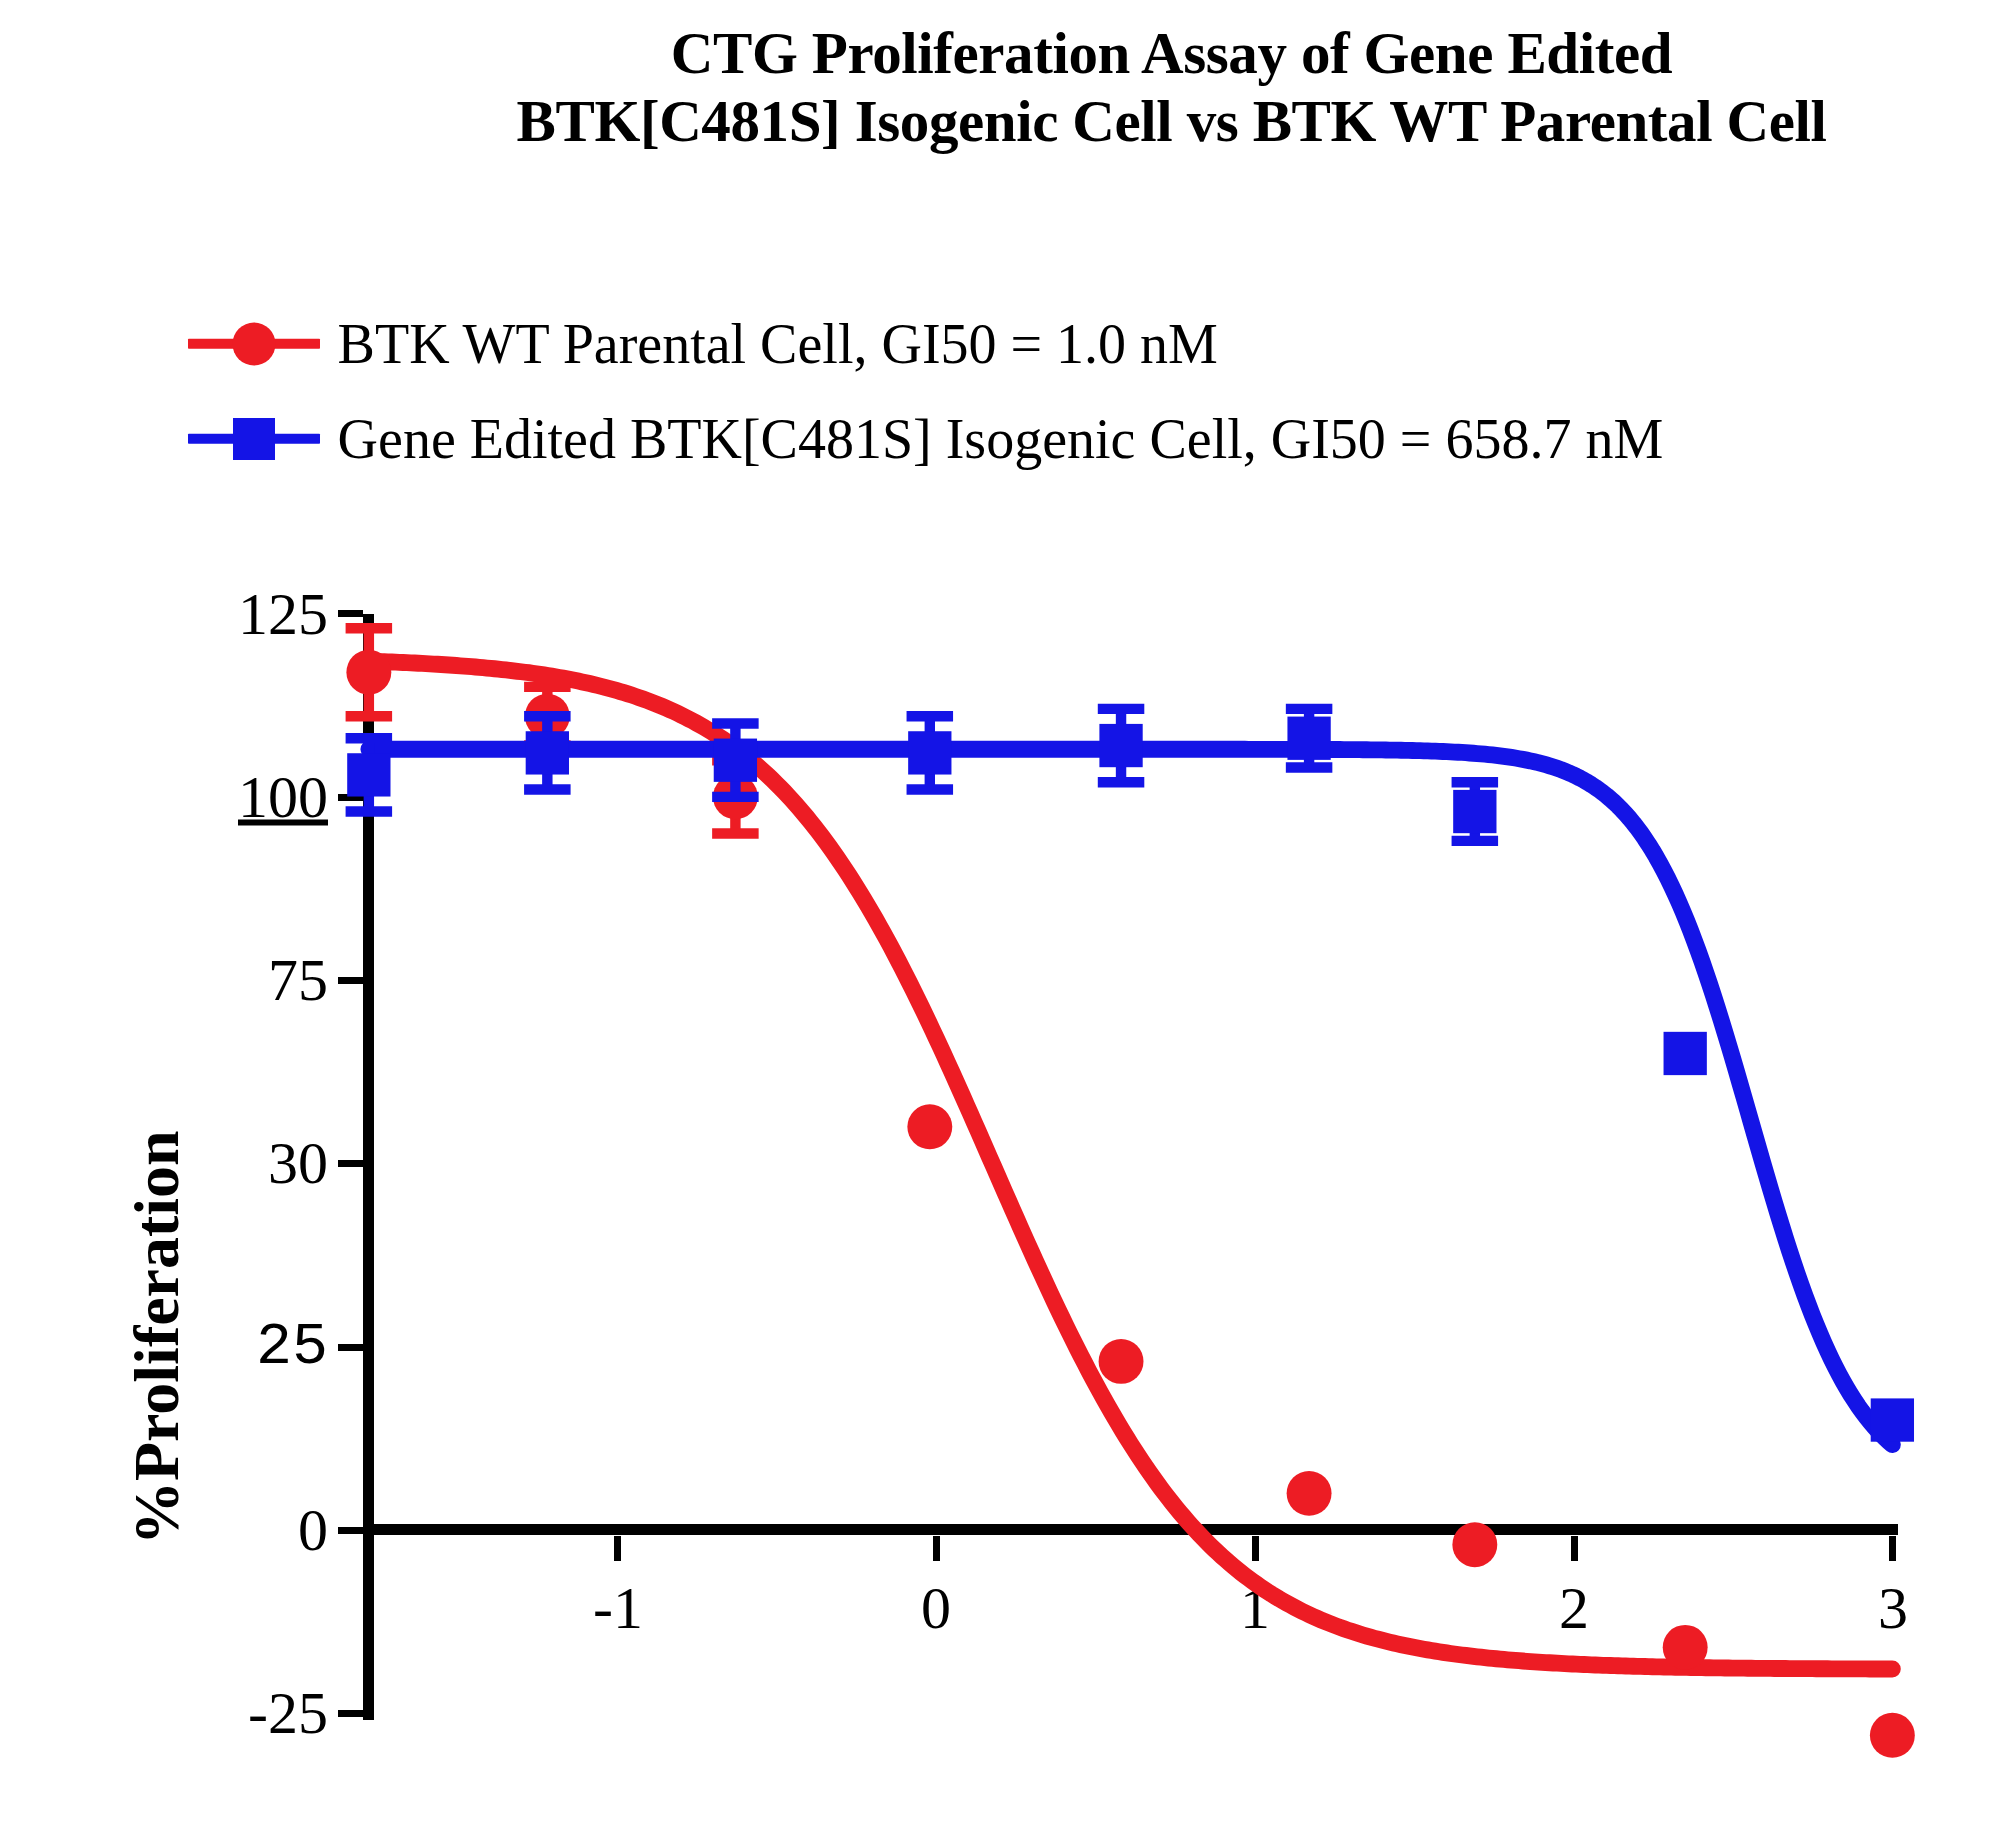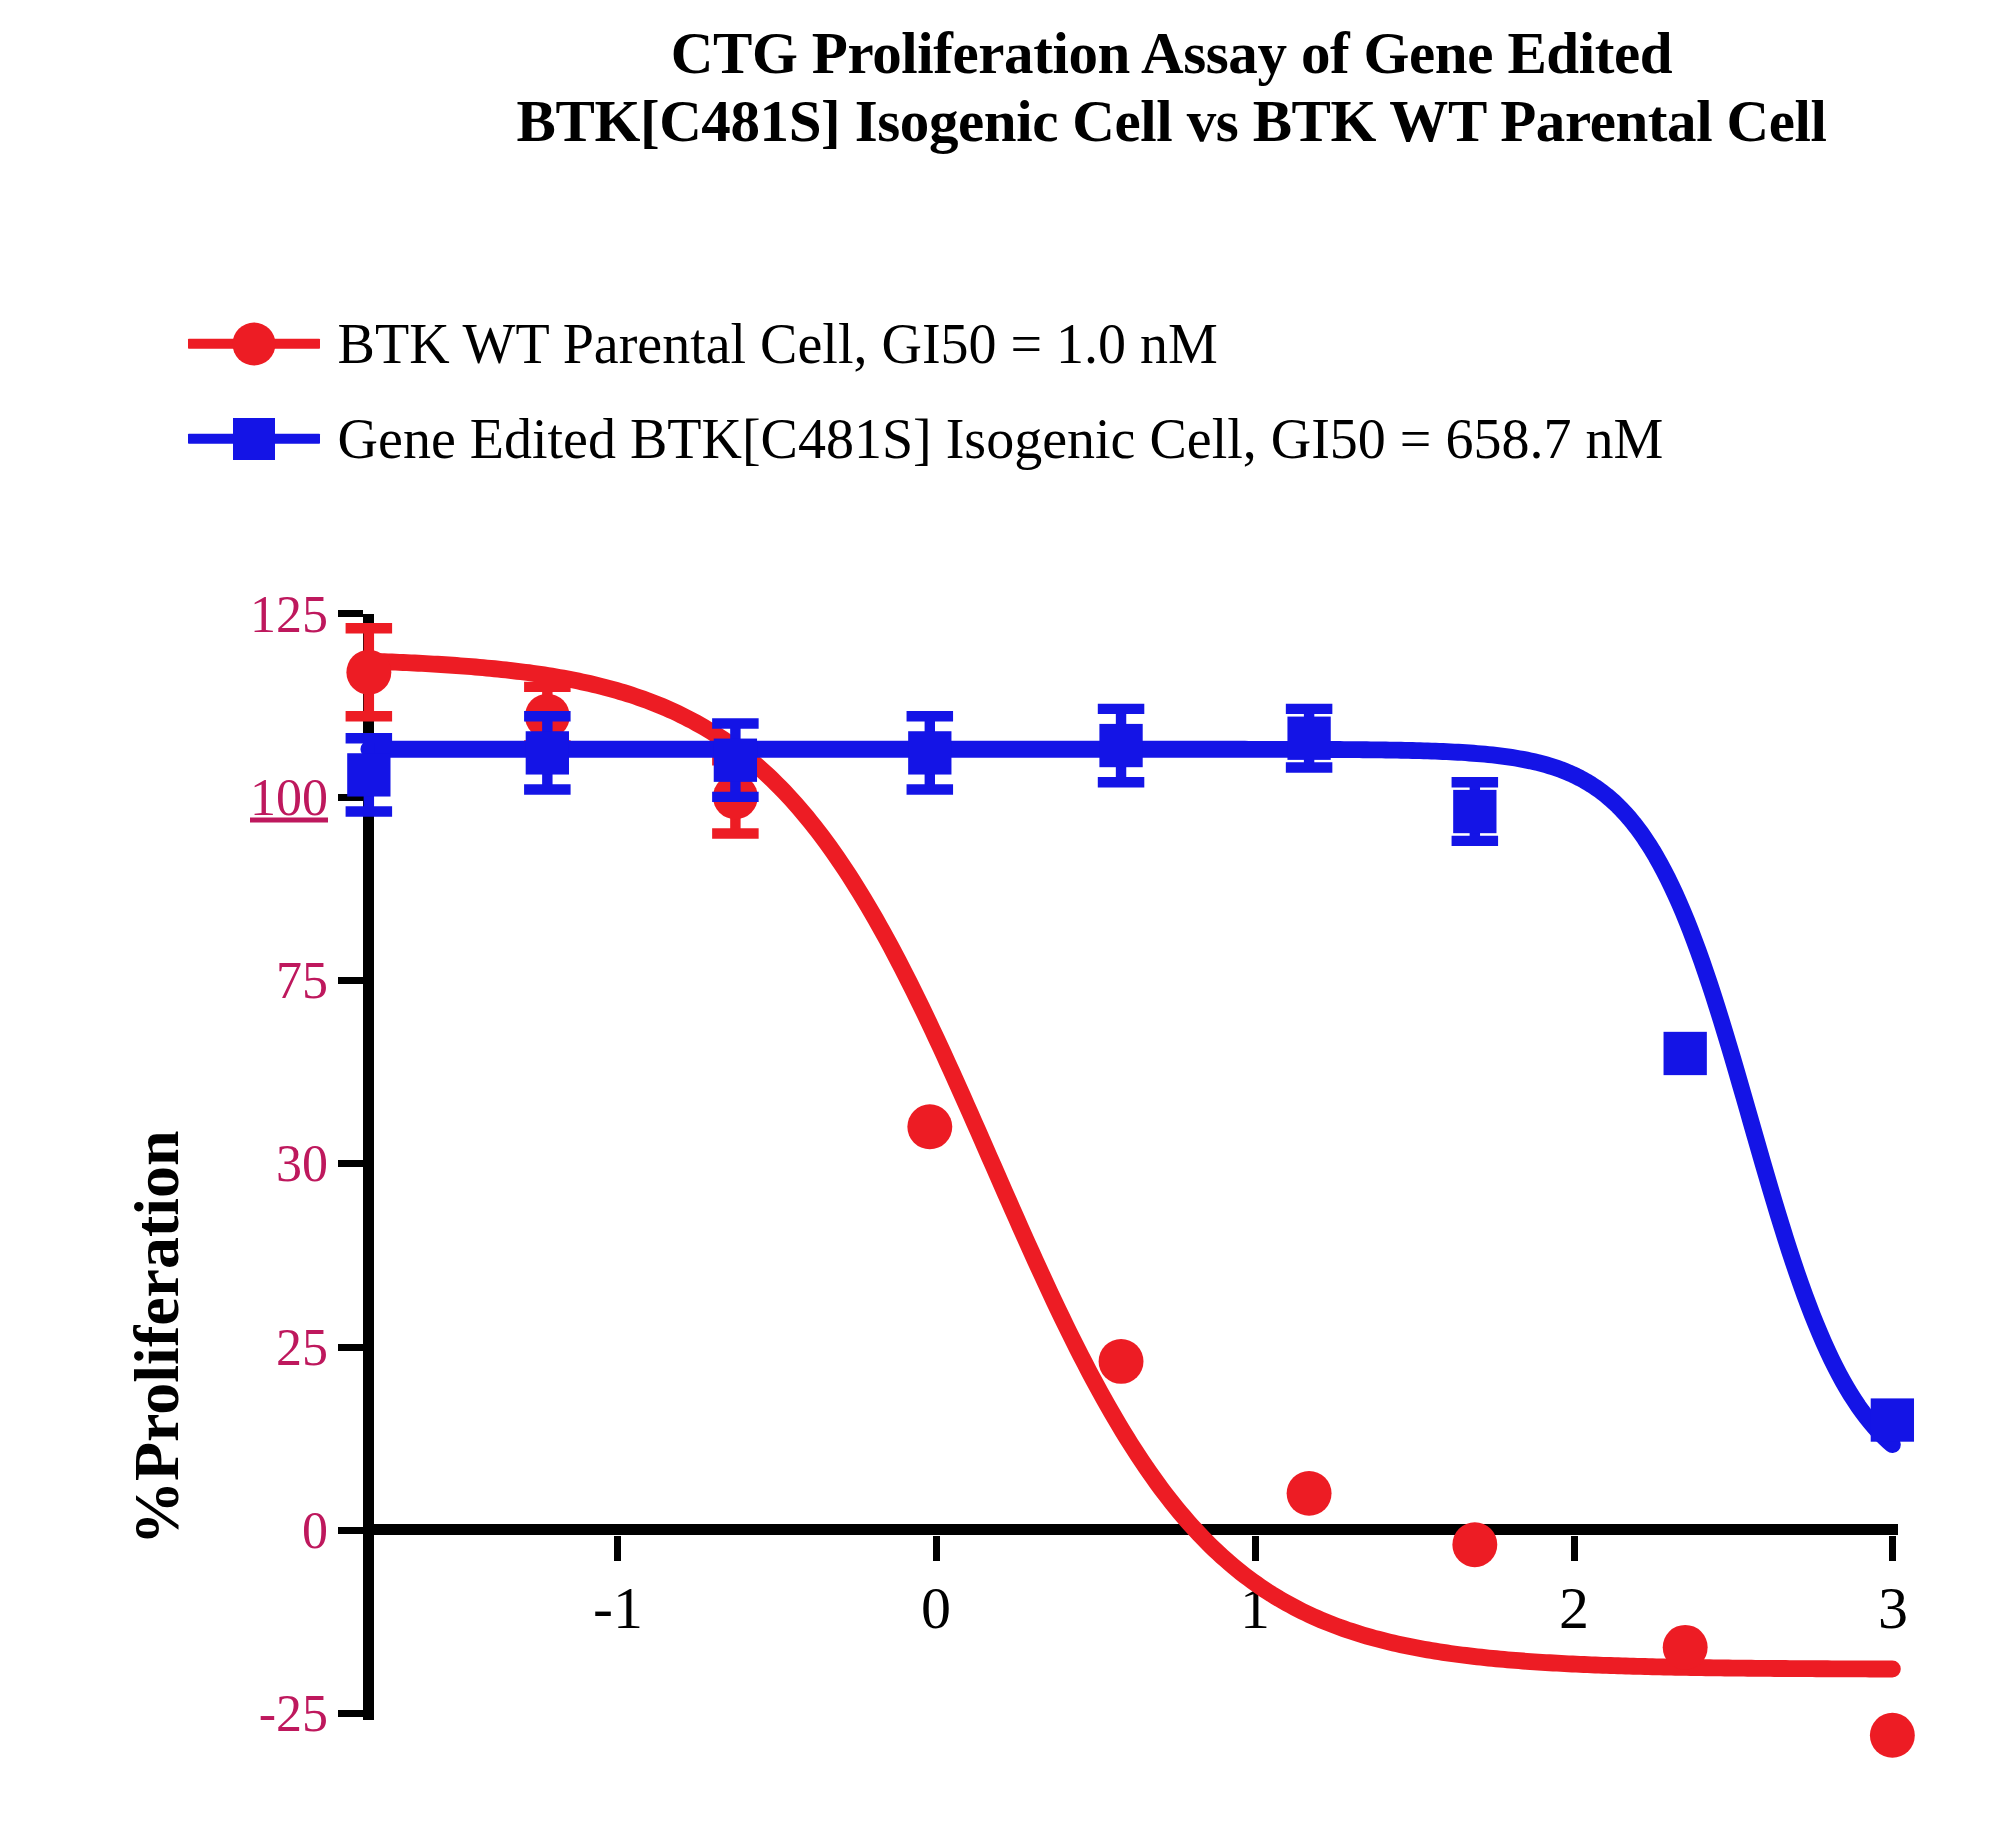--- a/index.html
+++ b/index.html
@@ -23,21 +23,21 @@
   .lsym.circle{width:43px;height:43px;border-radius:50%;}
   .lsym.square{width:42px;height:42px;}
   .legend-label{font-size:56px;color:#000;white-space:nowrap;padding-left:17.6px;}
 
   
   #plot{position:absolute;left:0;top:0;width:2343px;height:1847px;}
   .axis-vert{position:absolute;background:#000;width:11.2px;}
   .axis-horz{position:absolute;background:#000;height:11.2px;}
   .tickY{position:absolute;background:#000;height:6.8px;width:25px;}
   .tickX{position:absolute;background:#000;width:6.8px;height:25px;}
-  .ytlabel{position:absolute;font-size:52px;color:#be185d;text-align:right;white-space:nowrap;
+  .ytlabel{position:absolute;font-size:60px;color:#000000;text-align:right;white-space:nowrap;
            transform:translateY(-50%);}
   .xtlabel{position:absolute;font-size:60px;color:#000;text-align:center;white-space:nowrap;
            transform:translateX(-50%);}
   .ylabel{position:absolute;font-size:64px;font-weight:bold;color:#000;white-space:nowrap;
           transform-origin:0 0;transform:rotate(-90deg);}
   .xlabel{position:absolute;font-size:66px;font-weight:bold;color:#000;white-space:nowrap;
           transform:translateX(-50%);}
   svg.overlay{position:absolute;left:0;top:0;width:2343px;height:1847px;pointer-events:none;}
 </style>
 </head>
@@ -73,21 +73,21 @@
     <div id="yticks">
         <div class="tickY" style="left: 338px; top: 610px;"></div>
         <div class="ytlabel" style="right: 2015px; top: 614px;">125</div>
         <div class="tickY" style="left: 338px; top: 794px;"></div>
         <div class="ytlabel" style="right: 2015px; top: 797px; text-decoration: underline;">100</div>
         <div class="tickY" style="left: 338px; top: 977px;"></div>
         <div class="ytlabel" style="right: 2015px; top: 980px;">75</div>
         <div class="tickY" style="left: 338px; top: 1160px;"></div>
         <div class="ytlabel" style="right: 2015px; top: 1163px;">30</div>
         <div class="tickY" style="left: 338px; top: 1344px;"></div>
-        <div class="ytlabel" style="right: 2015px; top: 1347px;">25</div>
+        <div class="ytlabel" style="right: 2015px; top: 1347px; font-family: Liberation Mono, monospace;">25</div>
         <div class="tickY" style="left: 338px; top: 1527px;"></div>
         <div class="ytlabel" style="right: 2015px; top: 1530px;">0</div>
         <div class="tickY" style="left: 338px; top: 1710px;"></div>
         <div class="ytlabel" style="right: 2015px; top: 1713px; margin-left: 24px;">-25</div>
       </div>
     <div id="xticks">
         <div class="tickX" style="left: 614px; top: 1536px;"></div>
         <div class="xtlabel" style="left: 618px; top: 1574px;">-1</div>
         <div class="tickX" style="left: 933px; top: 1536px;"></div>
         <div class="xtlabel" style="left: 936px; top: 1574px;">0</div>

